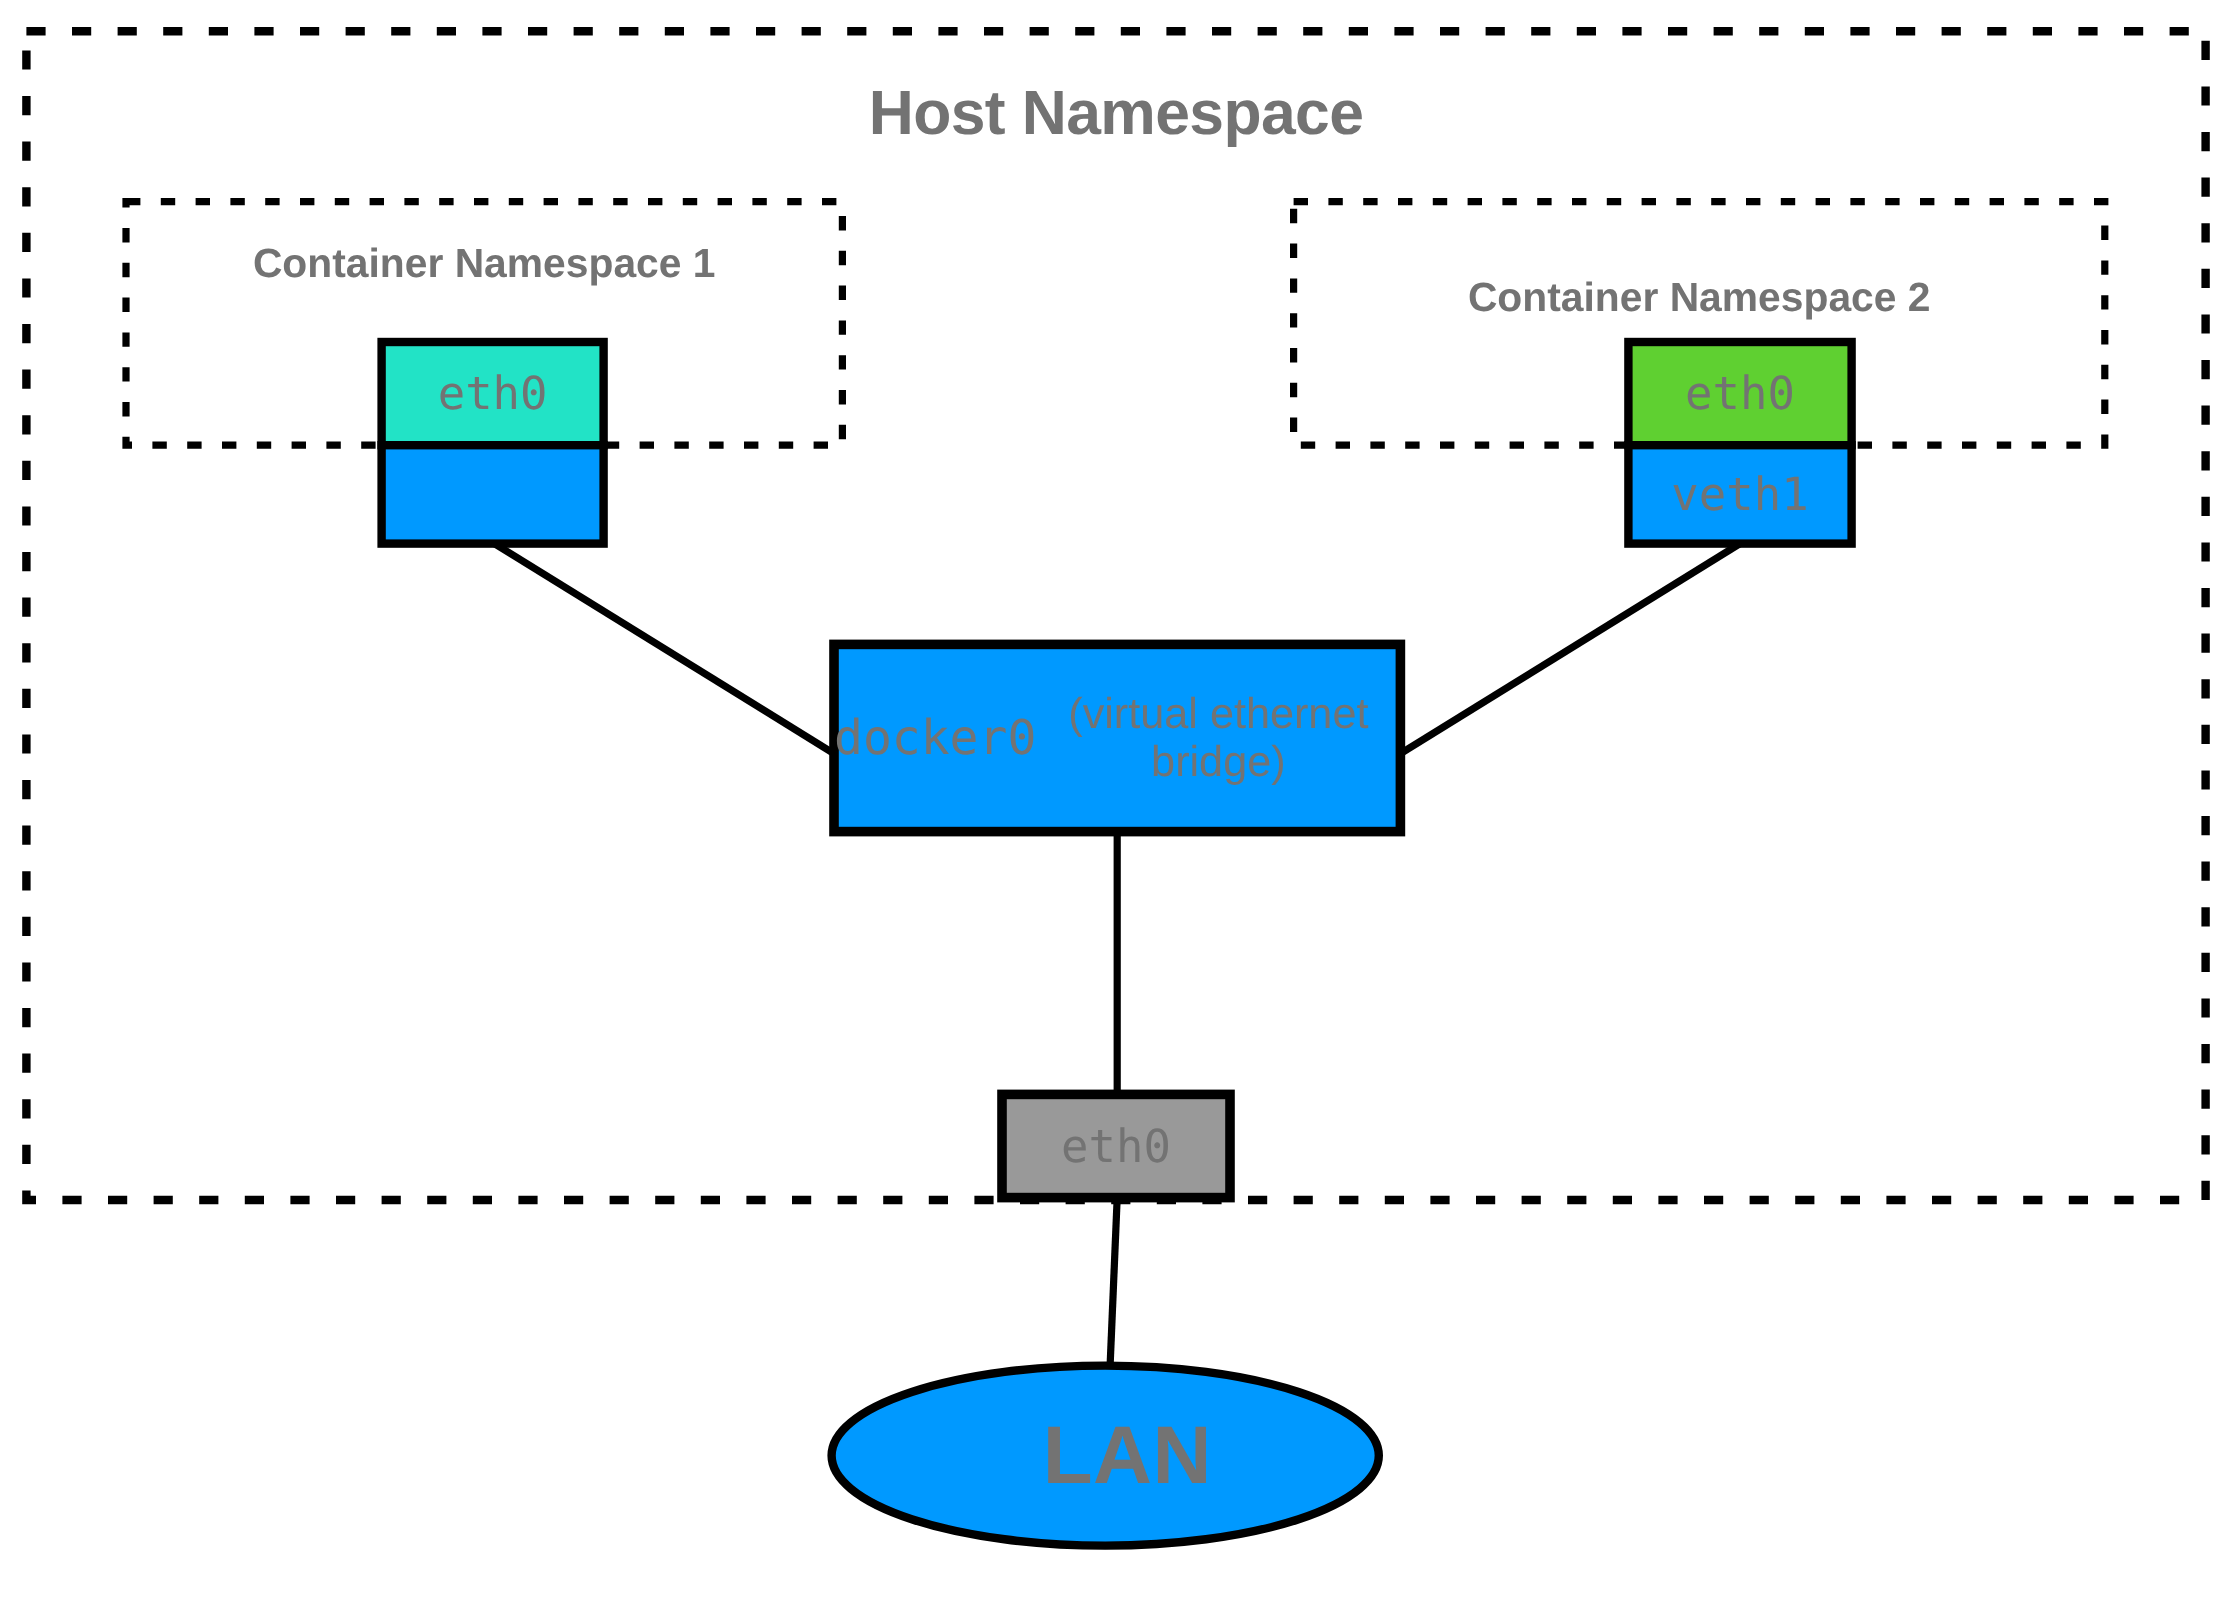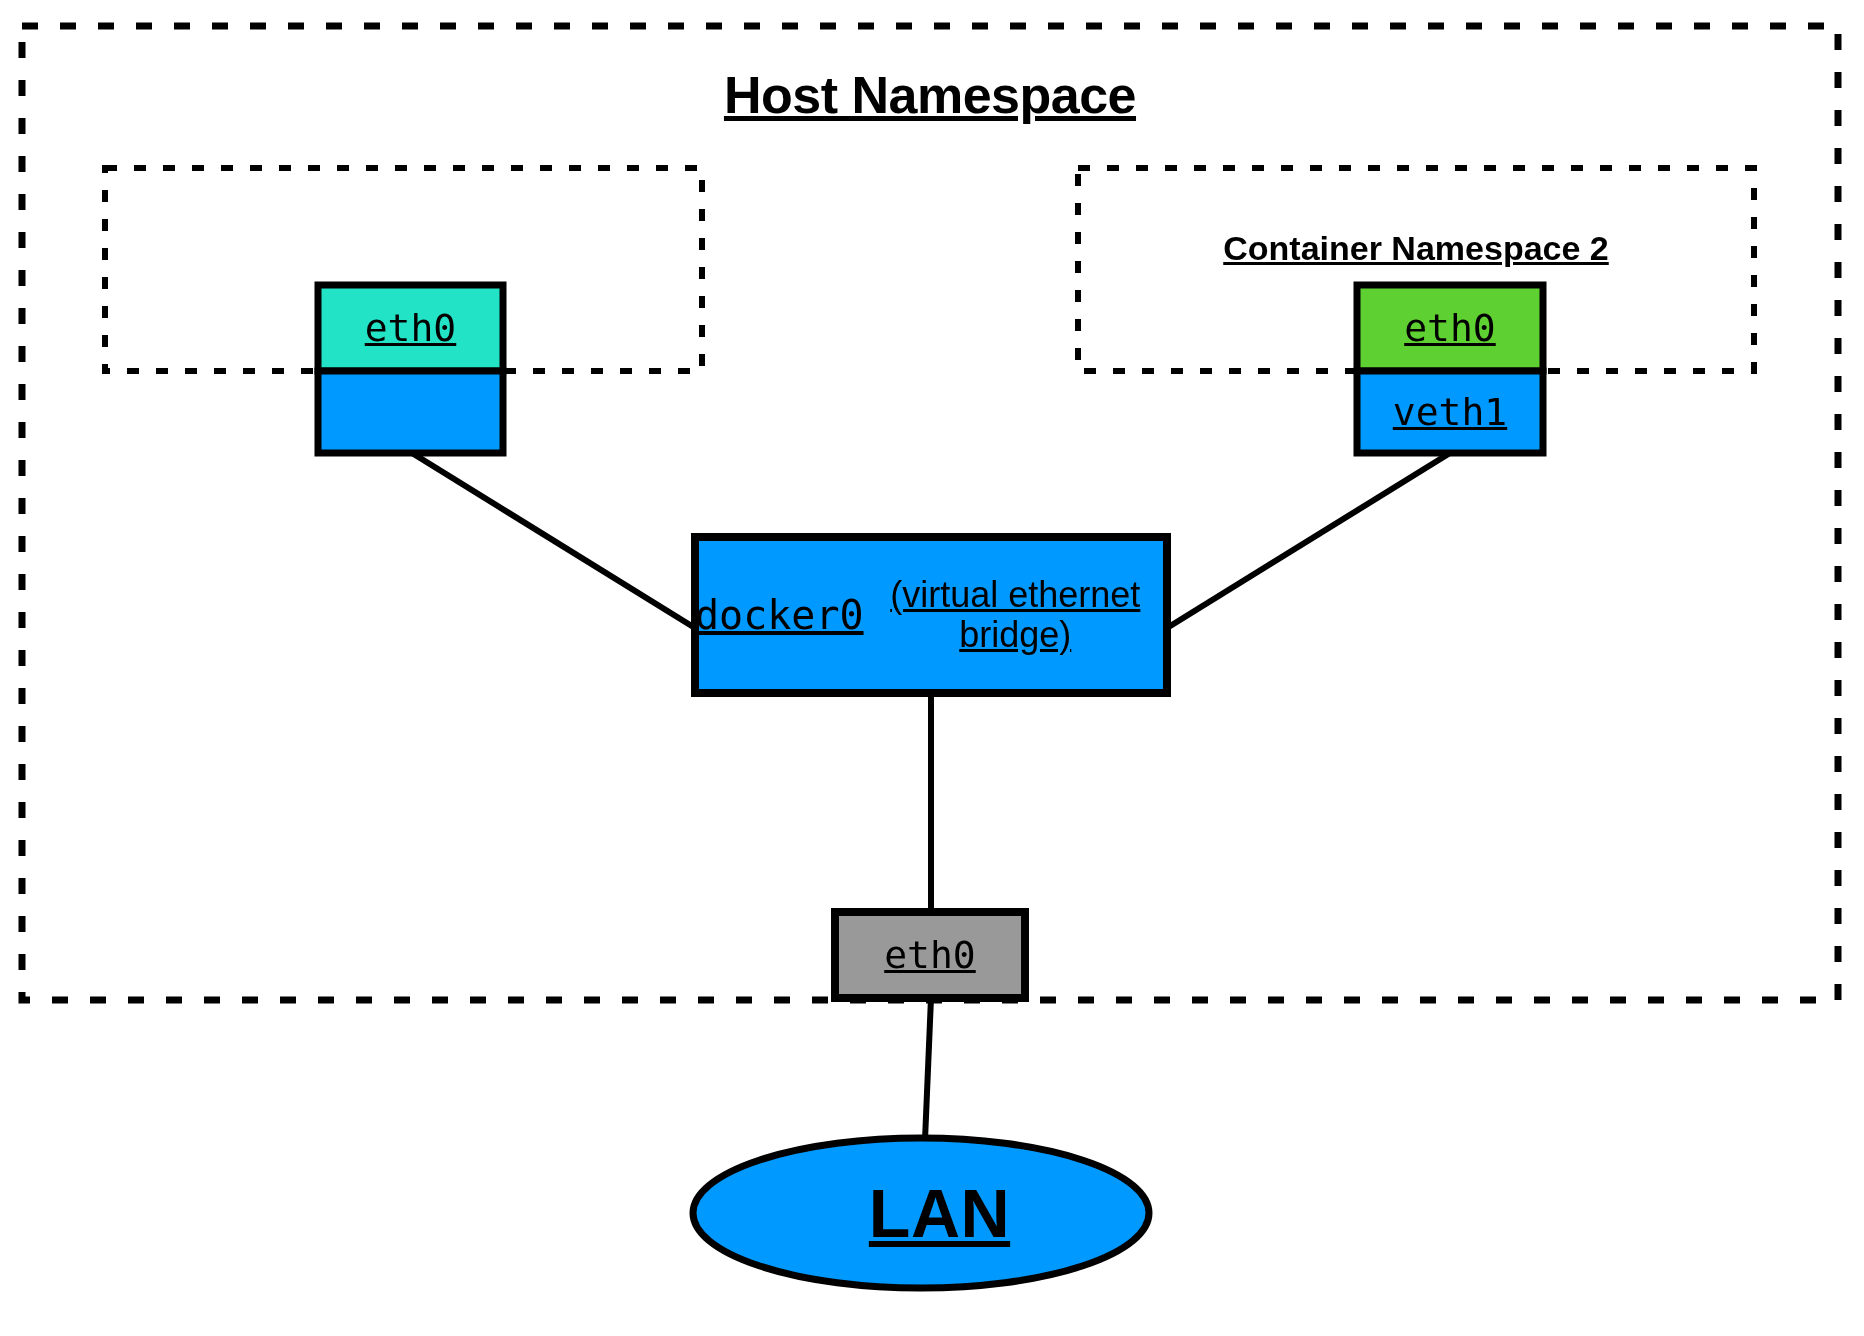--- a/index.html
+++ b/index.html
@@ -24,22 +24,21 @@
     width: 1864px;
     height: 1336px;
   }
   .node-label {
     position: absolute;
     display: flex;
     align-items: center;
     justify-content: center;
     text-align: center;
     pointer-events: none;
-    color: #000000;
-    text-decoration: underline;
+    color: #737373;
   }
   .mono {
     font-family: "DejaVu Sans Mono", "Liberation Mono", monospace;
   }
   .bold-sans {
     font-family: "Liberation Sans", sans-serif;
     font-weight: bold;
   }
   
   #host-title {
@@ -132,20 +131,21 @@
 
     <rect x="695" y="537" width="472" height="156" fill="#0099FF" stroke="#000000" stroke-width="8"></rect>
 
     <rect x="835" y="912" width="190" height="86" fill="#999999" stroke="#000000" stroke-width="8"></rect>
 
     <ellipse cx="921" cy="1213" rx="228" ry="75" fill="#0099FF" stroke="#000000" stroke-width="7"></ellipse>
   </svg>
 
   <div class="node-label bold-sans" id="host-title">Host Namespace</div>
 
+  <div class="node-label bold-sans" id="cn1-title">Container Namespace 1</div>
 
   <div class="node-label bold-sans" id="cn2-title">Container Namespace 2</div>
 
   <div class="node-label mono" id="l-eth0-label">eth0</div>
 
 
   <div class="node-label mono" id="r-eth0-label">eth0</div>
 
   <div class="node-label mono" id="r-veth1-label">veth1</div>
 

